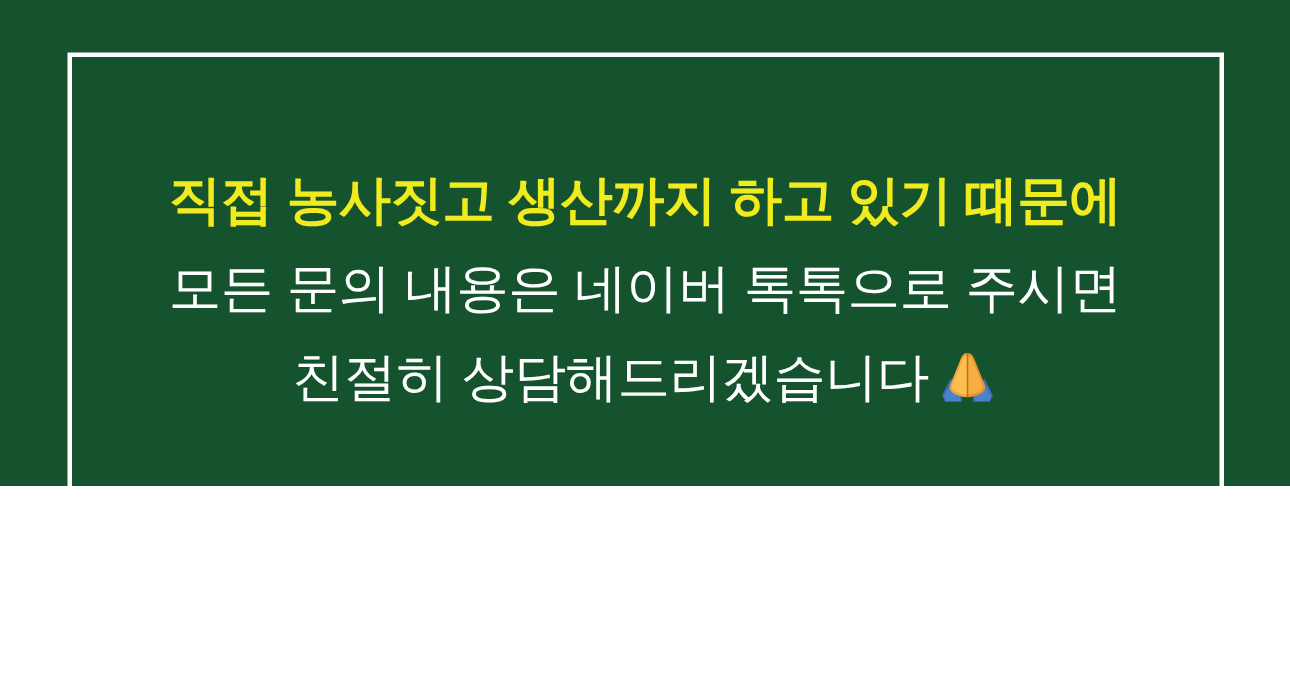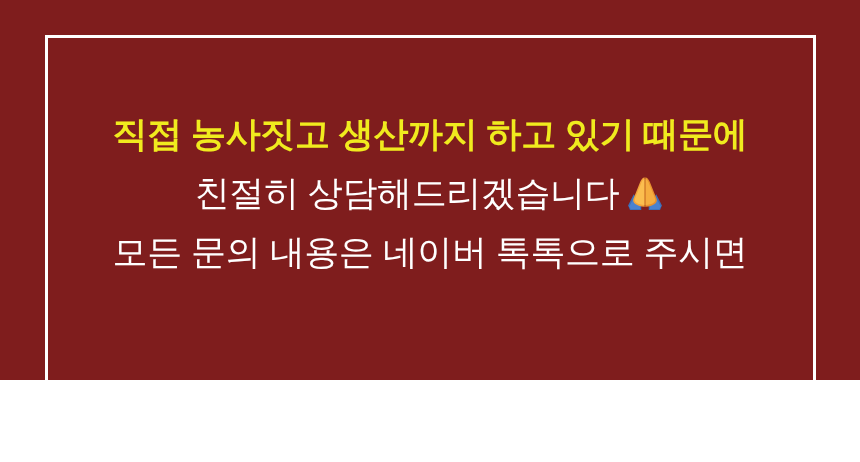--- a/index.html
+++ b/index.html
@@ -11,22 +11,22 @@
   body {
     width: 860px;
     height: 462px;
     overflow: hidden;
     font-family: "Liberation Sans", "DejaVu Sans", sans-serif;
   }
 
   #banner {
     position: relative;
     width: 860px;
-    height: 380px;
-    background: #7f1d1d;
+    height: 324px;
+    background: #14532d;
     box-sizing: border-box;
   }
 
   #banner-frame {
     position: absolute;
     left: 45px;
     top: 35px;
     width: 771px;
     height: 375px;
     border: 3px solid #FFFFFF;
@@ -84,35 +84,35 @@
 
 <div id="banner">
 
   <div id="banner-frame"></div>
 
   <div id="message-block">
 
     <span class="message-line accent">직접 농사짓고 생산까지 하고 있기 때문에</span>
 
 
+    <span class="message-line plain">모든 문의 내용은 네이버 톡톡으로 주시면</span>
+
     <span class="message-line plain">
       <span>친절히 상담해드리겠습니다</span><span class="emoji-folded-hands"><svg viewBox="0 0 64 64" xmlns="http://www.w3.org/2000/svg" aria-hidden="true">
 
           <path d="M5 52 L14 34 L26 52 L26 59 L8 59 Z" fill="#3D6FB8"></path>
           <path d="M7 53 L15 38 L24 53 L24 58 L9 58 Z" fill="#4A82D0"></path>
 
           <path d="M59 52 L50 34 L38 52 L38 59 L56 59 Z" fill="#3D6FB8"></path>
           <path d="M57 53 L49 38 L40 53 L40 58 L55 58 Z" fill="#4A82D0"></path>
 
           <path d="M31.3 7 C28.5 7 26 10 24.4 14 L13.5 41 C12.4 44 13.6 47.5 16.5 49.5 C20 52 25 53.5 31.3 54 Z" fill="#F2A33C"></path>
           <path d="M31.3 9.5 C29.3 9.5 27.4 12 26.1 15.4 L15.8 41 C15 43.3 16 45.9 18.2 47.4 C21.2 49.5 25.6 50.8 31.3 51.3 Z" fill="#FBBE4F"></path>
 
           <path d="M32.7 7 C35.5 7 38 10 39.6 14 L50.5 41 C51.6 44 50.4 47.5 47.5 49.5 C44 52 39 53.5 32.7 54 Z" fill="#E8912F"></path>
           <path d="M32.7 9.5 C34.7 9.5 36.6 12 37.9 15.4 L48.2 41 C49 43.3 48 45.9 45.8 47.4 C42.8 49.5 38.4 50.8 32.7 51.3 Z" fill="#F6AE40"></path>
 
           <path d="M31.1 7 L32.9 7 L32.9 54 L31.1 54 Z" fill="#D9862A" opacity="0.75"></path>
         </svg></span>
     </span>
 
-    <span class="message-line plain">모든 문의 내용은 네이버 톡톡으로 주시면</span>
-
   </div>
 </div>
 
 </body></html>

